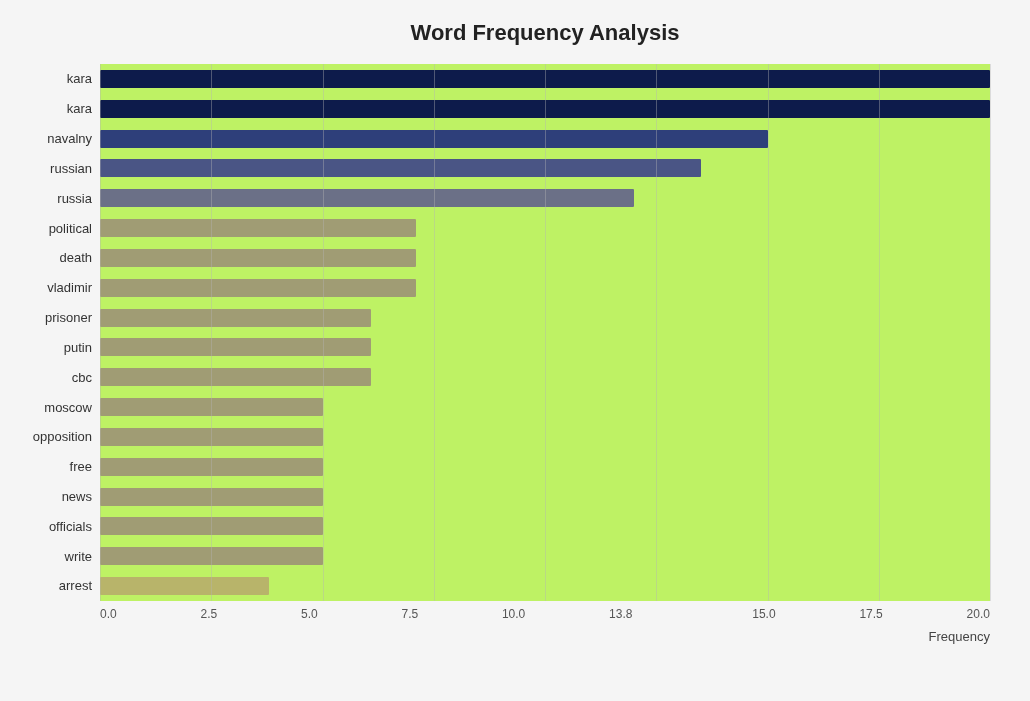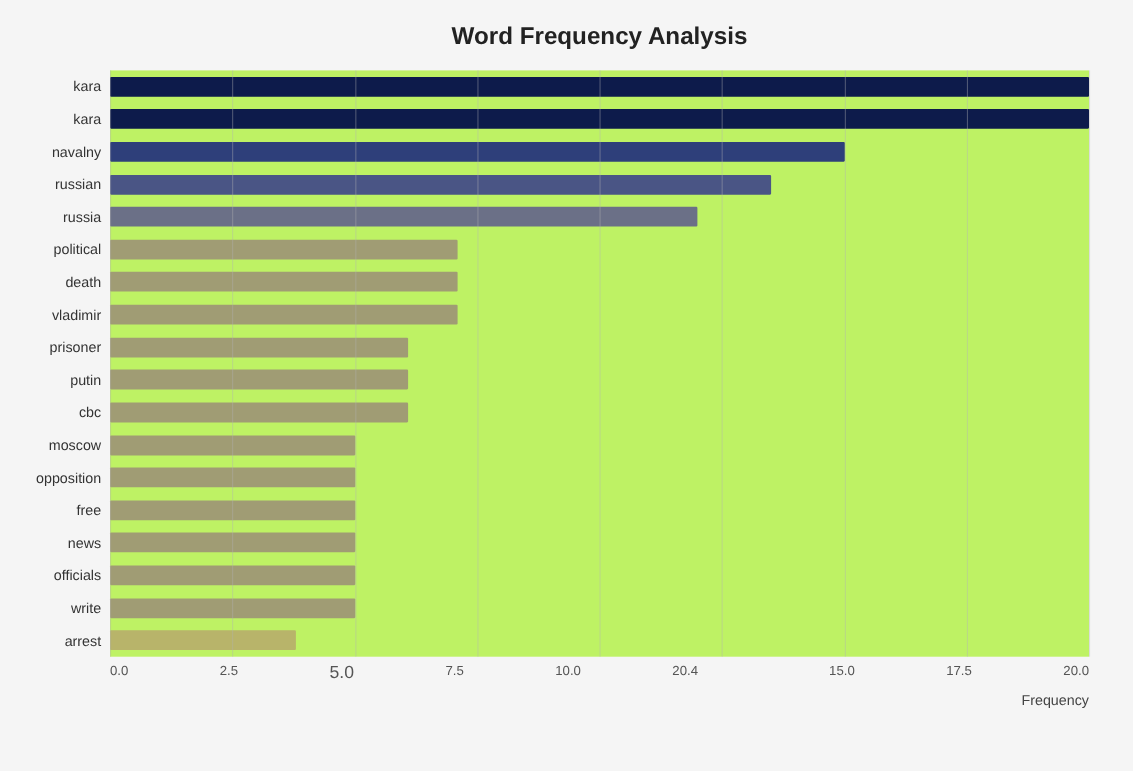--- a/index.html
+++ b/index.html
@@ -158,24 +158,24 @@
           <div style="position: absolute; top: 0px; bottom: 0px; left: 50%; width: 1px; background: rgba(180, 180, 180, 0.4); pointer-events: none;"></div>
           <div style="position: absolute; top: 0px; bottom: 0px; left: 62.5%; width: 1px; background: rgba(180, 180, 180, 0.4); pointer-events: none;"></div>
           <div style="position: absolute; top: 0px; bottom: 0px; left: 75%; width: 1px; background: rgba(180, 180, 180, 0.4); pointer-events: none;"></div>
           <div style="position: absolute; top: 0px; bottom: 0px; left: 87.5%; width: 1px; background: rgba(180, 180, 180, 0.4); pointer-events: none;"></div>
           <div style="position: absolute; top: 0px; bottom: 0px; left: 100%; width: 1px; background: rgba(180, 180, 180, 0.4); pointer-events: none;"></div>
         </div>
 
       <div class="x-axis" id="x-axis">
           <span style="font-size: 12px; color: rgb(85, 85, 85);">0.0</span>
           <span style="font-size: 12px; color: rgb(85, 85, 85);">2.5</span>
-          <span style="font-size: 16px; color: rgb(85, 85, 85);">5.0</span>
+          <span style="font-size: 12px; color: rgb(85, 85, 85);">5.0</span>
           <span style="font-size: 12px; color: rgb(85, 85, 85); text-align: right;">7.5</span>
           <span style="font-size: 12px; color: rgb(85, 85, 85);">10.0</span>
-          <span style="font-size: 12px; color: rgb(85, 85, 85);">20.4</span>
+          <span style="font-size: 12px; color: rgb(85, 85, 85);">13.8</span>
           <span style="font-size: 12px; color: rgb(85, 85, 85); margin-left: 36px;">15.0</span>
           <span style="font-size: 12px; color: rgb(85, 85, 85);">17.5</span>
           <span style="font-size: 12px; color: rgb(85, 85, 85);">20.0</span>
         </div>
       <div class="x-axis-label">Frequency</div>
     </div>
   </div>
 </div>
 
 </body></html>

